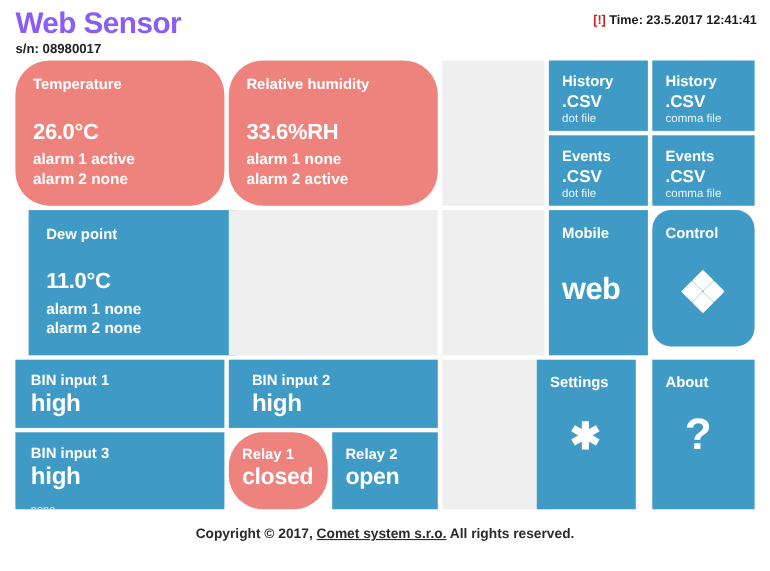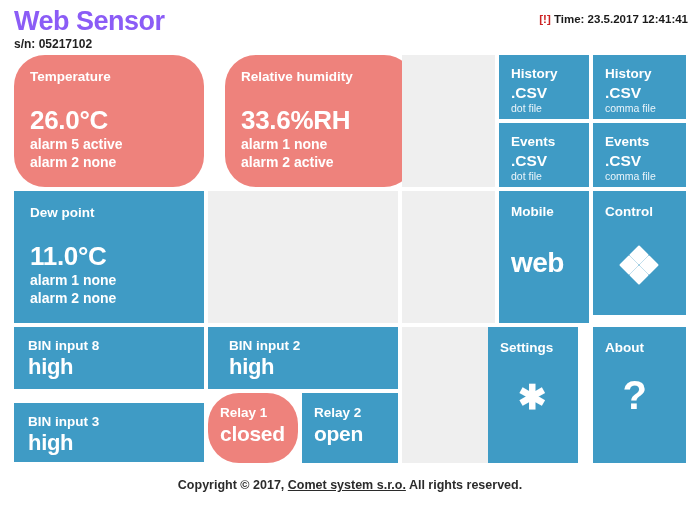--- a/index.html
+++ b/index.html
@@ -69,21 +69,21 @@
   .pink   { background: #ee827c; border-radius: 31px; }
   .empty  { background: #efefef; }
 
   
   .tile .t-title {
     font-size: 13.5px;
     font-weight: bold;
     line-height: 16px;
   }
   .tile .t-value {
-    font-size: 26px;
+    font-size: 20px;
     font-weight: bold;
     line-height: 30px;
     letter-spacing: -0.3px;
   }
   .tile .t-sub {
     font-size: 14px;
     font-weight: bold;
     line-height: 18px;
   }
 
@@ -193,37 +193,37 @@
   .footer a {
     color: #2b2b2b;
     text-decoration: underline;
   }
 </style>
 </head>
 <body>
 
 <div class="header">
   <div class="app-title">Web Sensor</div>
-  <div class="serial">s/n: 05217102</div>
+  <div class="serial">s/n: 08980017</div>
   <div class="time-block">
     <span class="time-alert">[!]</span>
     <span>Time: 23.5.2017 12:41:41</span>
   </div>
 </div>
 
 <div class="grid">
 
   <div class="tile pink sensor-tile" style="left:0px;  top:0px;   width:190px; height:132px;">
     <div class="t-title">Temperature</div>
     <div class="t-value">26.0°C</div>
-    <div class="t-sub">alarm 5 active</div>
+    <div class="t-sub">alarm 1 active</div>
     <div class="t-sub">alarm 2 none</div>
   </div>
 
-  <div class="tile pink sensor-tile" style="left:194px; top:0px;  width:190px; height:132px;margin-left:17px;">
+  <div class="tile pink sensor-tile" style="left:194px; top:0px;  width:190px; height:132px;">
     <div class="t-title">Relative humidity</div>
     <div class="t-value">33.6%RH</div>
     <div class="t-sub">alarm 1 none</div>
     <div class="t-sub">alarm 2 active</div>
   </div>
 
   <div class="tile empty" style="left:388px; top:0px; width:93px; height:132px;"></div>
 
   <div class="tile blue file-tile" style="left:485px; top:0px; width:90px; height:64px;">
     <div class="f-title">History</div>
@@ -242,47 +242,47 @@
     <div class="f-ext">.CSV</div>
     <div class="f-note">dot file</div>
   </div>
 
   <div class="tile blue file-tile" style="left:579px; top:68px; width:93px; height:64px;">
     <div class="f-title">Events</div>
     <div class="f-ext">.CSV</div>
     <div class="f-note">comma file</div>
   </div>
 
-  <div class="tile blue sensor-tile" style="left:0px; top:136px; width:190px; height:132px;">
+  <div class="tile blue sensor-tile" style="left:12px; top:136px; width:190px; height:132px;">
     <div class="t-title">Dew point</div>
     <div class="t-value">11.0°C</div>
     <div class="t-sub">alarm 1 none</div>
     <div class="t-sub">alarm 2 none</div>
   </div>
 
   <div class="tile empty" style="left:194px; top:136px; width:190px; height:132px;"></div>
   <div class="tile empty" style="left:388px; top:136px; width:93px; height:132px;"></div>
 
   <div class="tile blue action-tile" style="left:485px; top:136px; width:90px; height:132px;">
     <div class="a-title">Mobile</div>
     <div class="a-glyph" style="margin-top:26px;">web</div>
   </div>
 
-  <div class="tile blue action-tile" style="left:579px; top:136px; width:93px; height:124px;">
+  <div class="tile blue action-tile" style="left:579px; top:136px; width:93px; height:124px;border-radius:17px;">
     <div class="a-title">Control</div>
     <div class="diamond-icon" style="margin-top:28px; margin-left:16px;">
       <i class="d-top"></i>
         <i class="d-left"></i>
         <i class="d-right"></i>
         <i class="d-bot"></i>
     </div>
   </div>
 
   <div class="tile blue bin-tile" style="left:0px; top:272px; width:190px; height:62px;">
-    <div class="b-title">BIN input 8</div>
+    <div class="b-title">BIN input 1</div>
     <div class="b-value">high</div>
     <div class="b-note">none</div>
   </div>
 
   <div class="tile blue bin-tile" style="left:194px; top:272px; width:190px; height:62px;padding-left:21px;">
     <div class="b-title">BIN input 2</div>
     <div class="b-value">high</div>
     <div class="b-note">none</div>
   </div>
 
@@ -291,21 +291,21 @@
   <div class="tile blue action-tile" style="left:474px; top:272px; width:90px; height:136px;">
     <div class="a-title">Settings</div>
     <div class="a-glyph" style="margin-top:24px; text-align:center; padding-right:14px; font-size:34px;">✱</div>
   </div>
 
   <div class="tile blue action-tile" style="left:579px; top:272px; width:93px; height:136px;">
     <div class="a-title">About</div>
     <div class="a-glyph" style="margin-top:22px; text-align:center; padding-right:22px; font-size:40px;">?</div>
   </div>
 
-  <div class="tile blue bin-tile" style="left:0px; top:348px; width:190px; height:59px;">
+  <div class="tile blue bin-tile" style="left:0px; top:338px; width:190px; height:70px;">
     <div class="b-title">BIN input 3</div>
     <div class="b-value">high</div>
     <div class="b-note">none</div>
   </div>
 
   <div class="tile pink relay-tile" style="left:194px; top:338px; width:90px; height:70px;">
     <div class="r-title">Relay 1</div>
     <div class="r-value">closed</div>
   </div>
 

